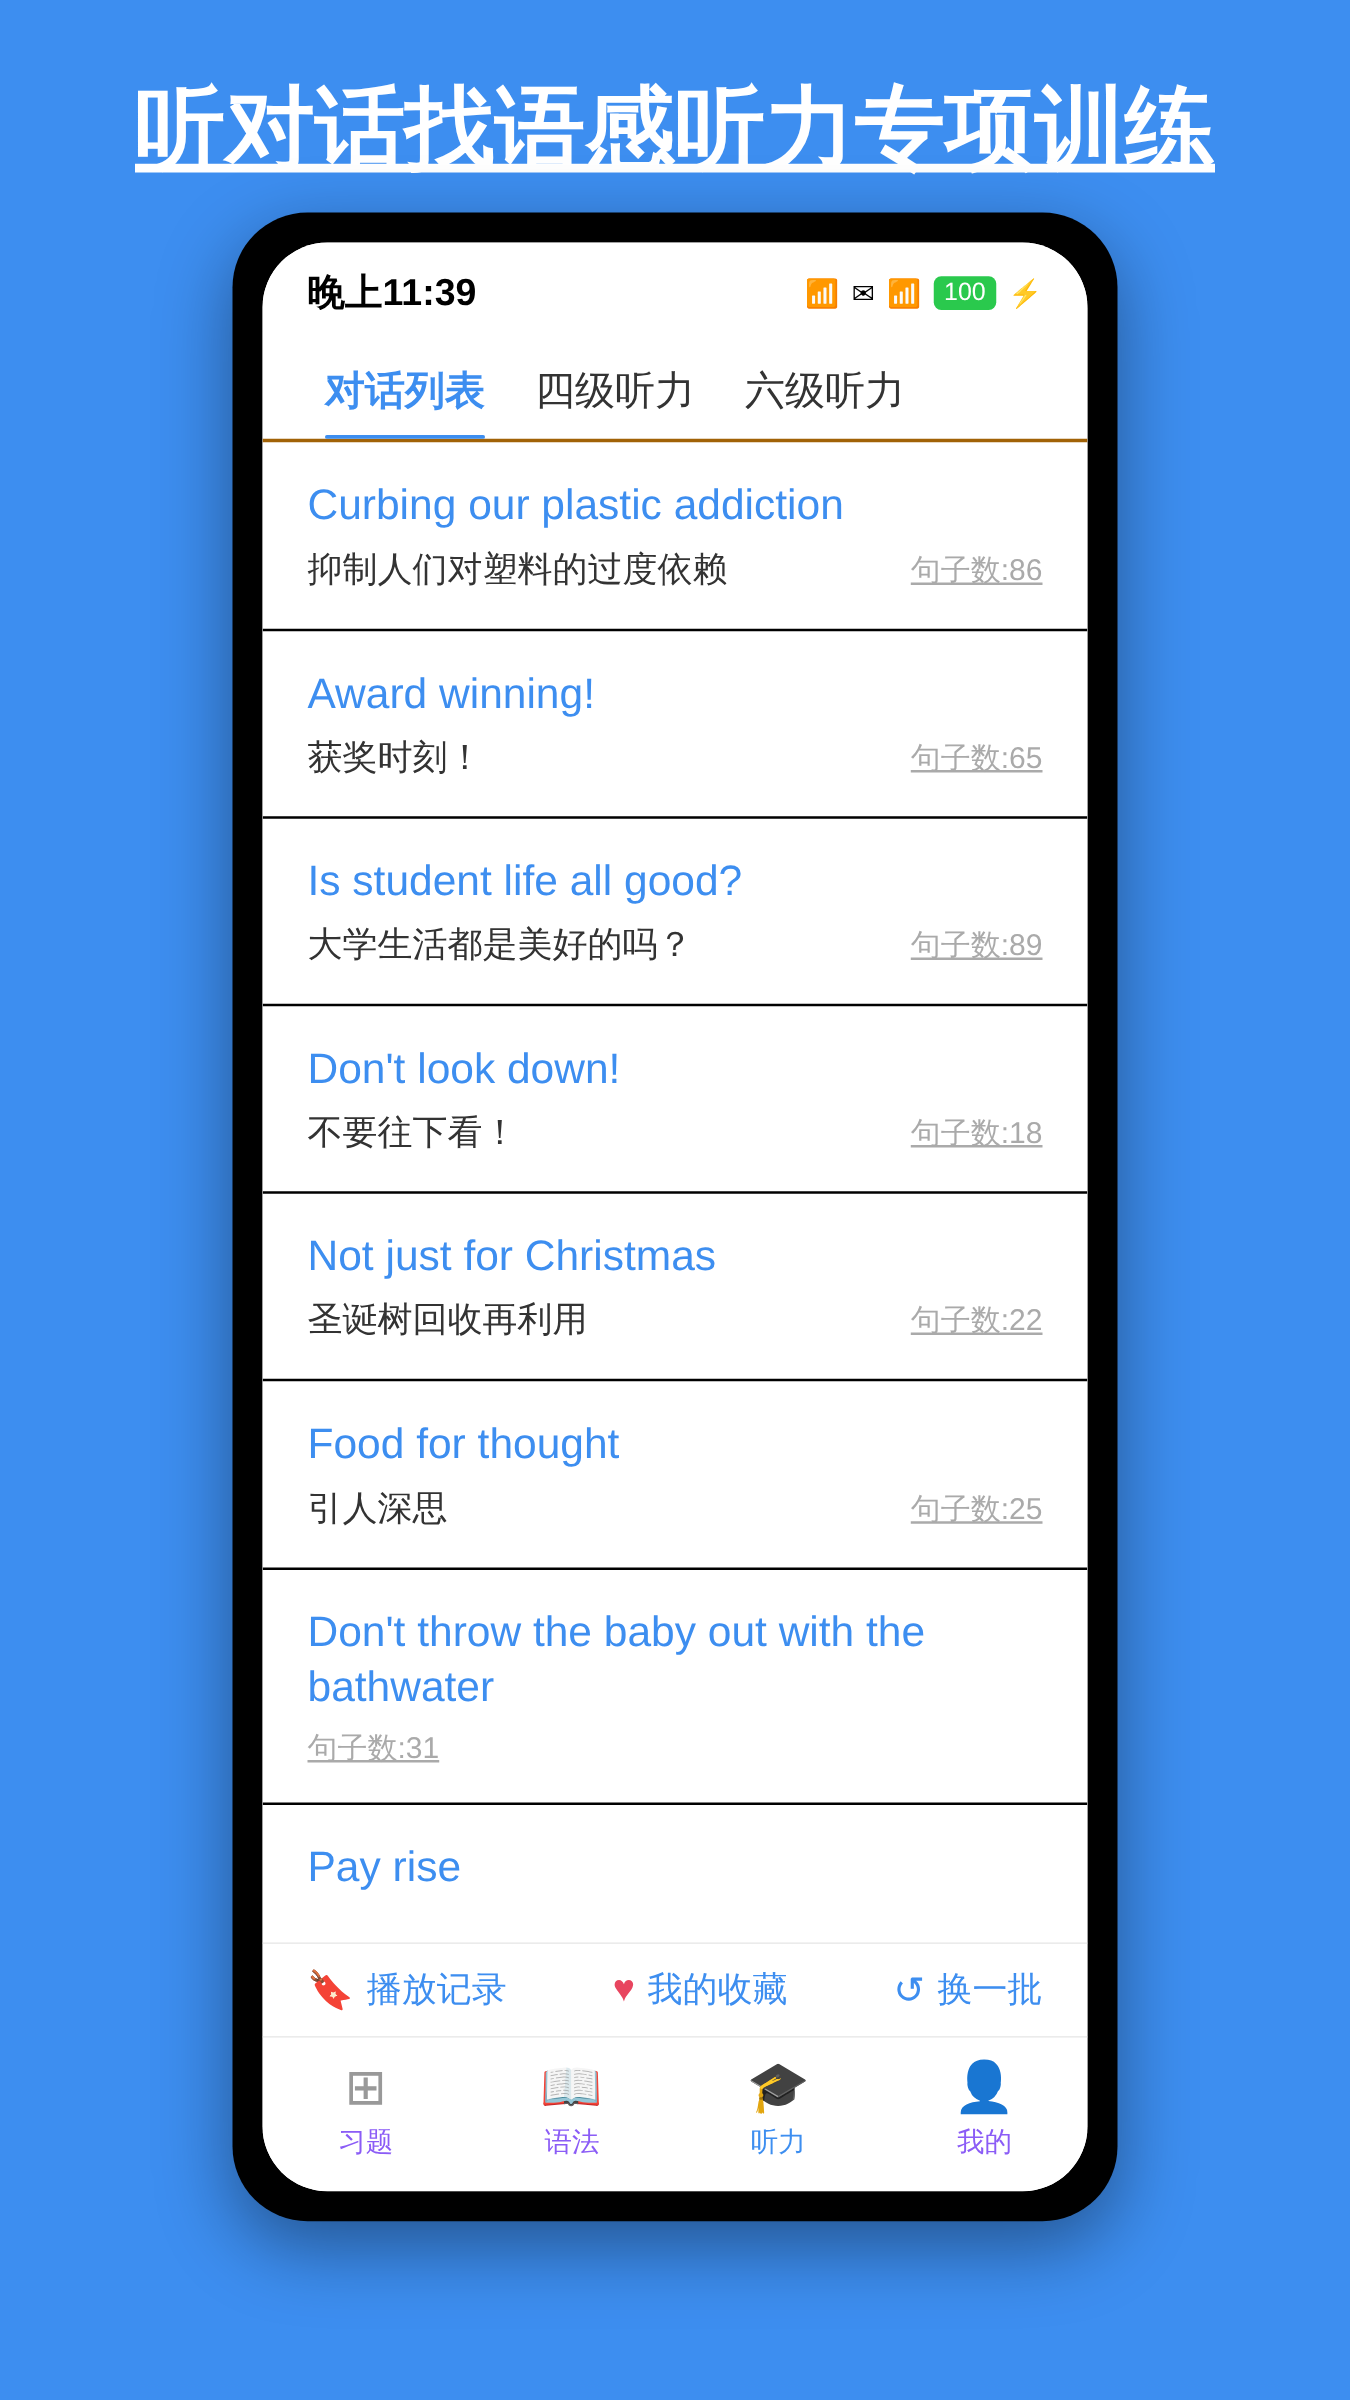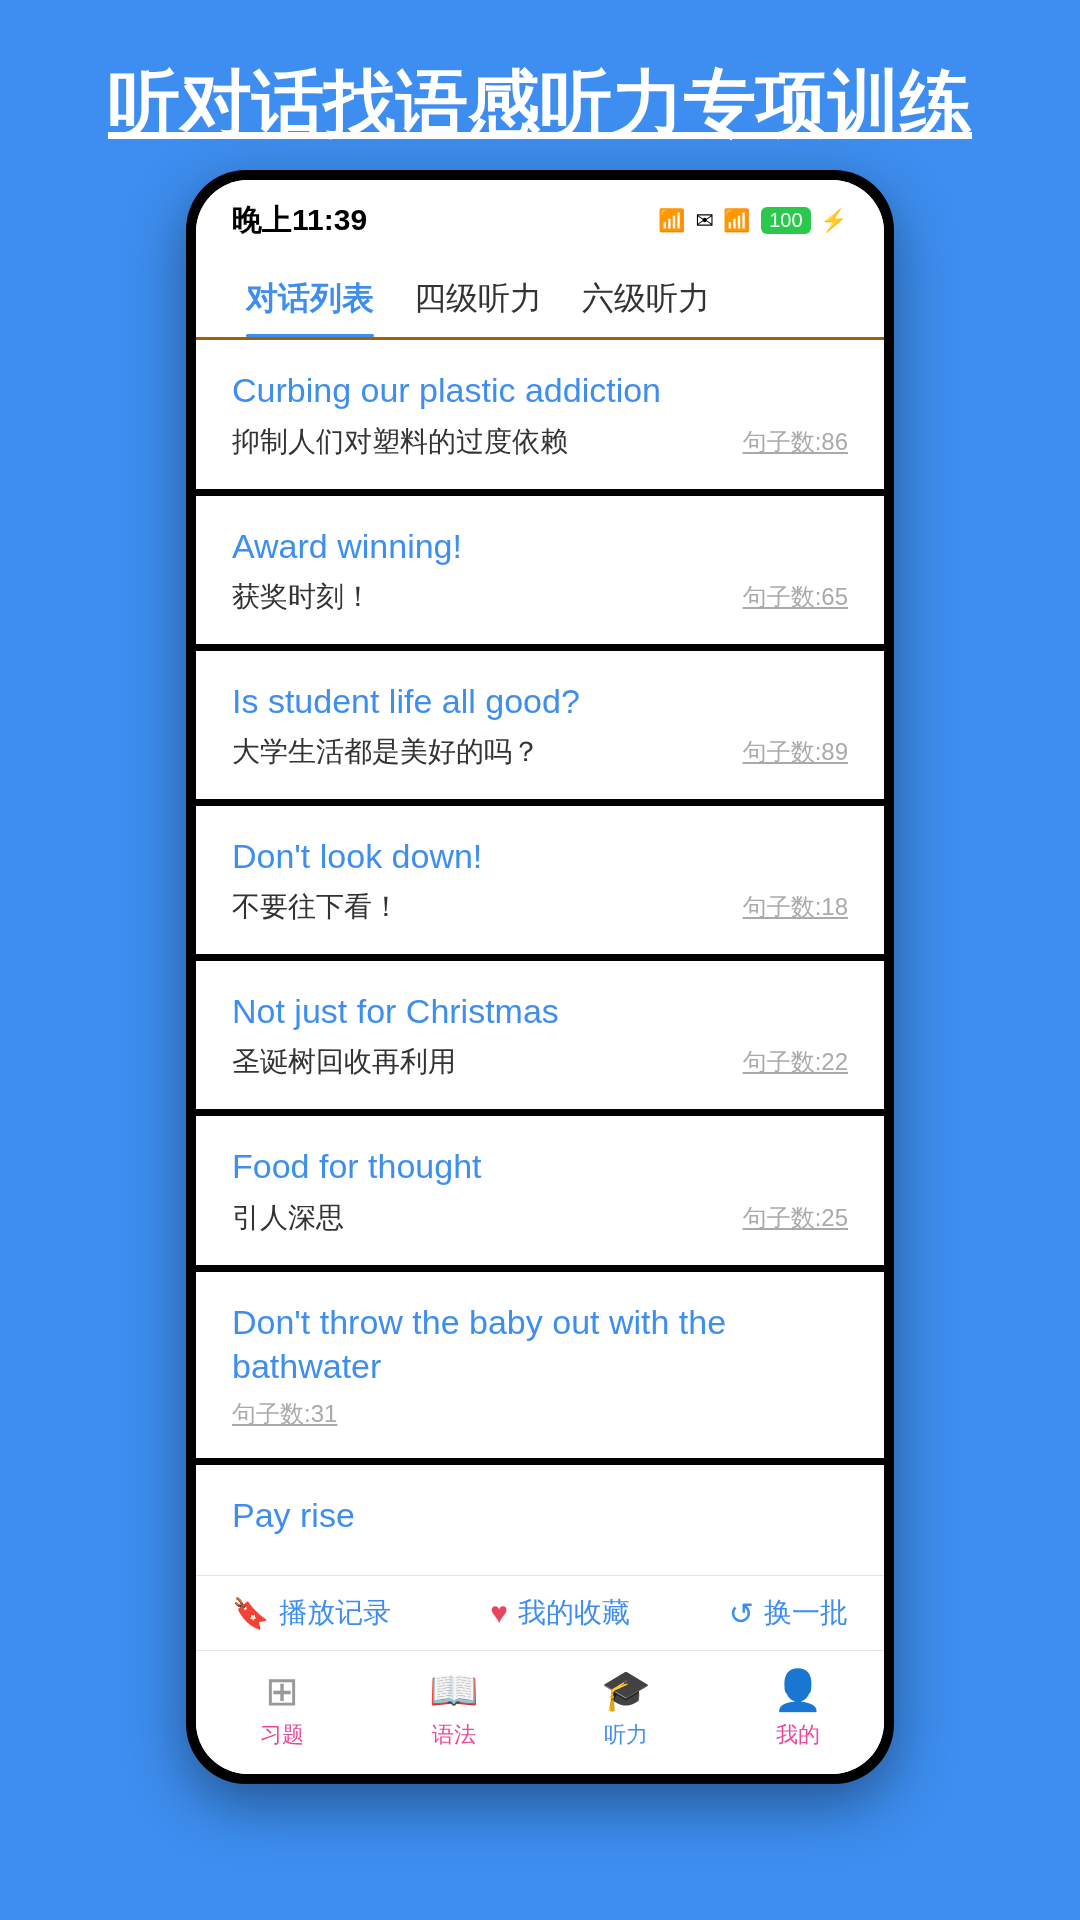--- a/index.html
+++ b/index.html
@@ -22,21 +22,21 @@
       text-align: center;
       padding: 60px 40px 24px;
       line-height: 1.2;
       text-decoration: underline;
     }
 
     .phone-frame {
       width: 708px;
       background: #000;
       border-radius: 60px;
-      padding: 2px;
+      padding: 16px;
       overflow: hidden;
       box-shadow: 0 20px 60px rgba(0,0,0,0.4);
     }
 
     .phone-inner {
       background: #fff;
       border-radius: 52px;
       overflow: hidden;
       margin: 8px;
     }
@@ -113,21 +113,21 @@
 
     
     .list-container {
       background: #fff;
       flex: 1;
       overflow-y: auto;
     }
 
     .list-item {
       padding: 28px 36px;
-      border-bottom: 7px solid #000000;
+      border-bottom: 2px solid #000000;
       cursor: pointer;
     }
 
     .list-item:last-child {
       border-bottom: none;
     }
 
     .item-title {
       font-size: 34px;
       color: #3d8ef0;
@@ -199,21 +199,21 @@
       font-size: 40px;
       color: #999;
     }
 
     .nav-icon.active {
       color: #3d8ef0;
     }
 
     .nav-label {
       font-size: 22px;
-      color: #ec4899;
+      color: #8b5cf6;
     }
 
     .nav-label.active {
       color: #3d8ef0;
     }
 
     .heart-icon {
       color: #e8455f;
     }
   </style>

